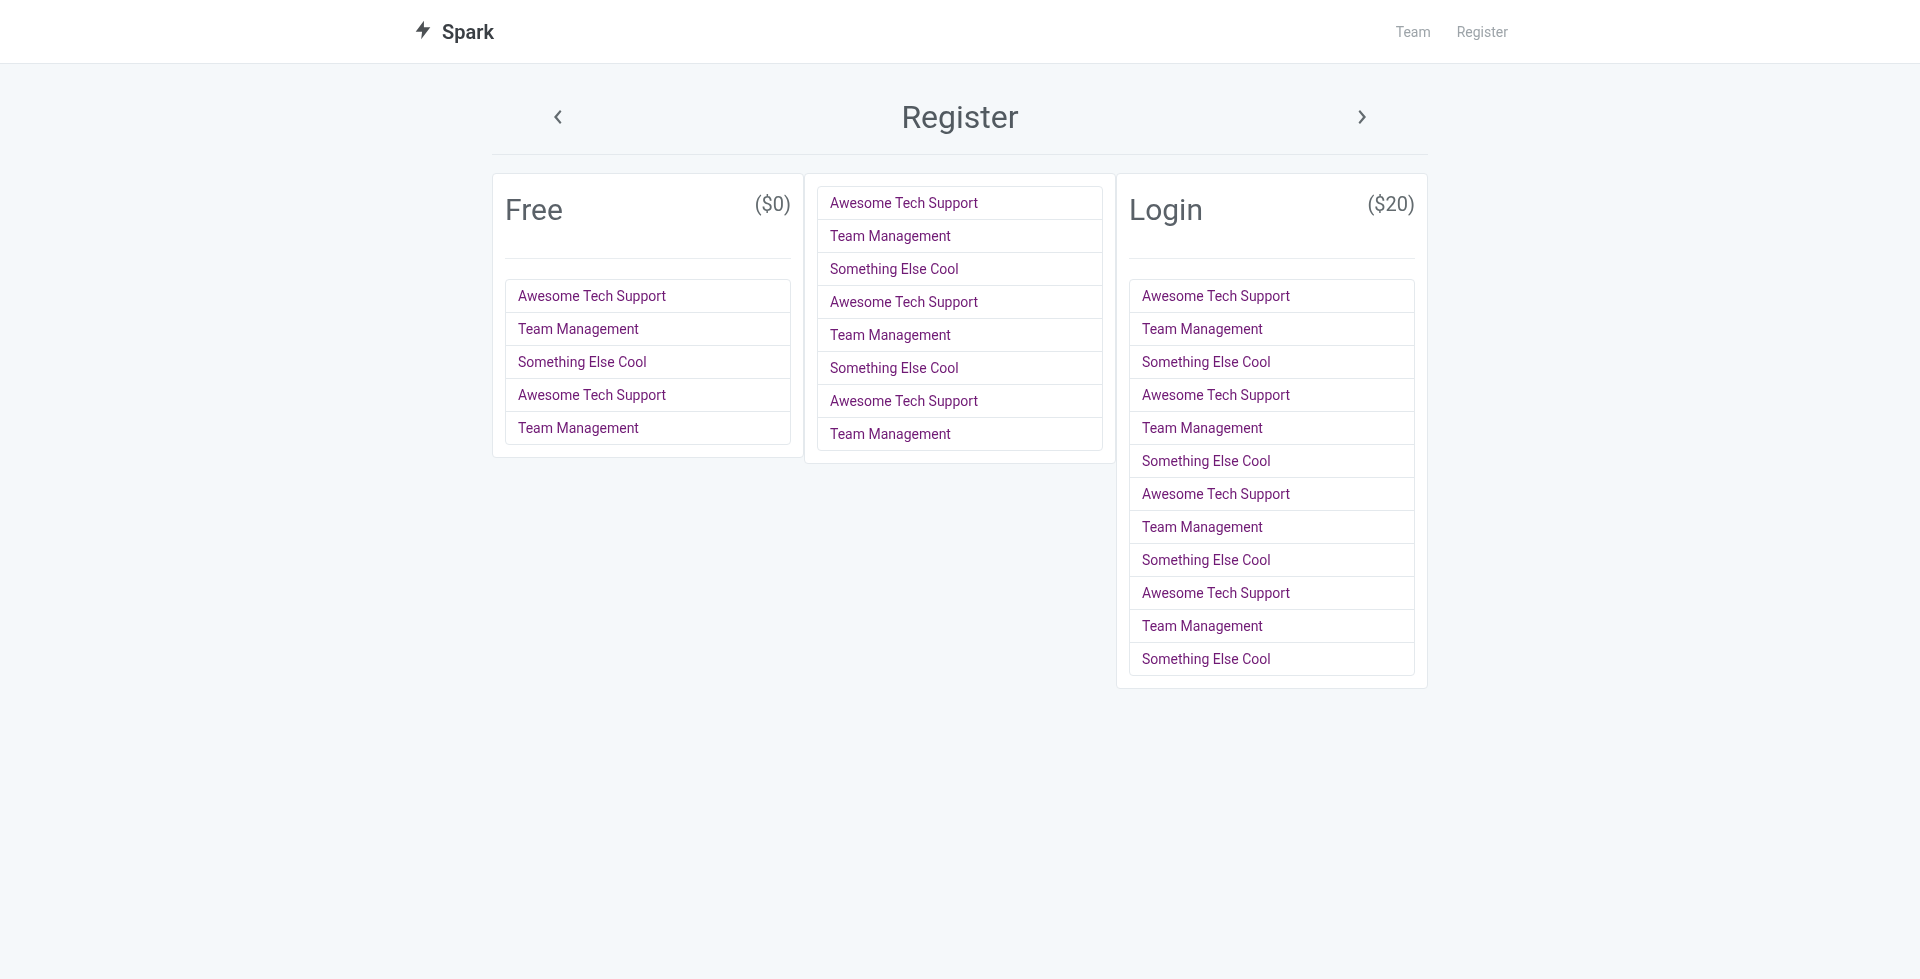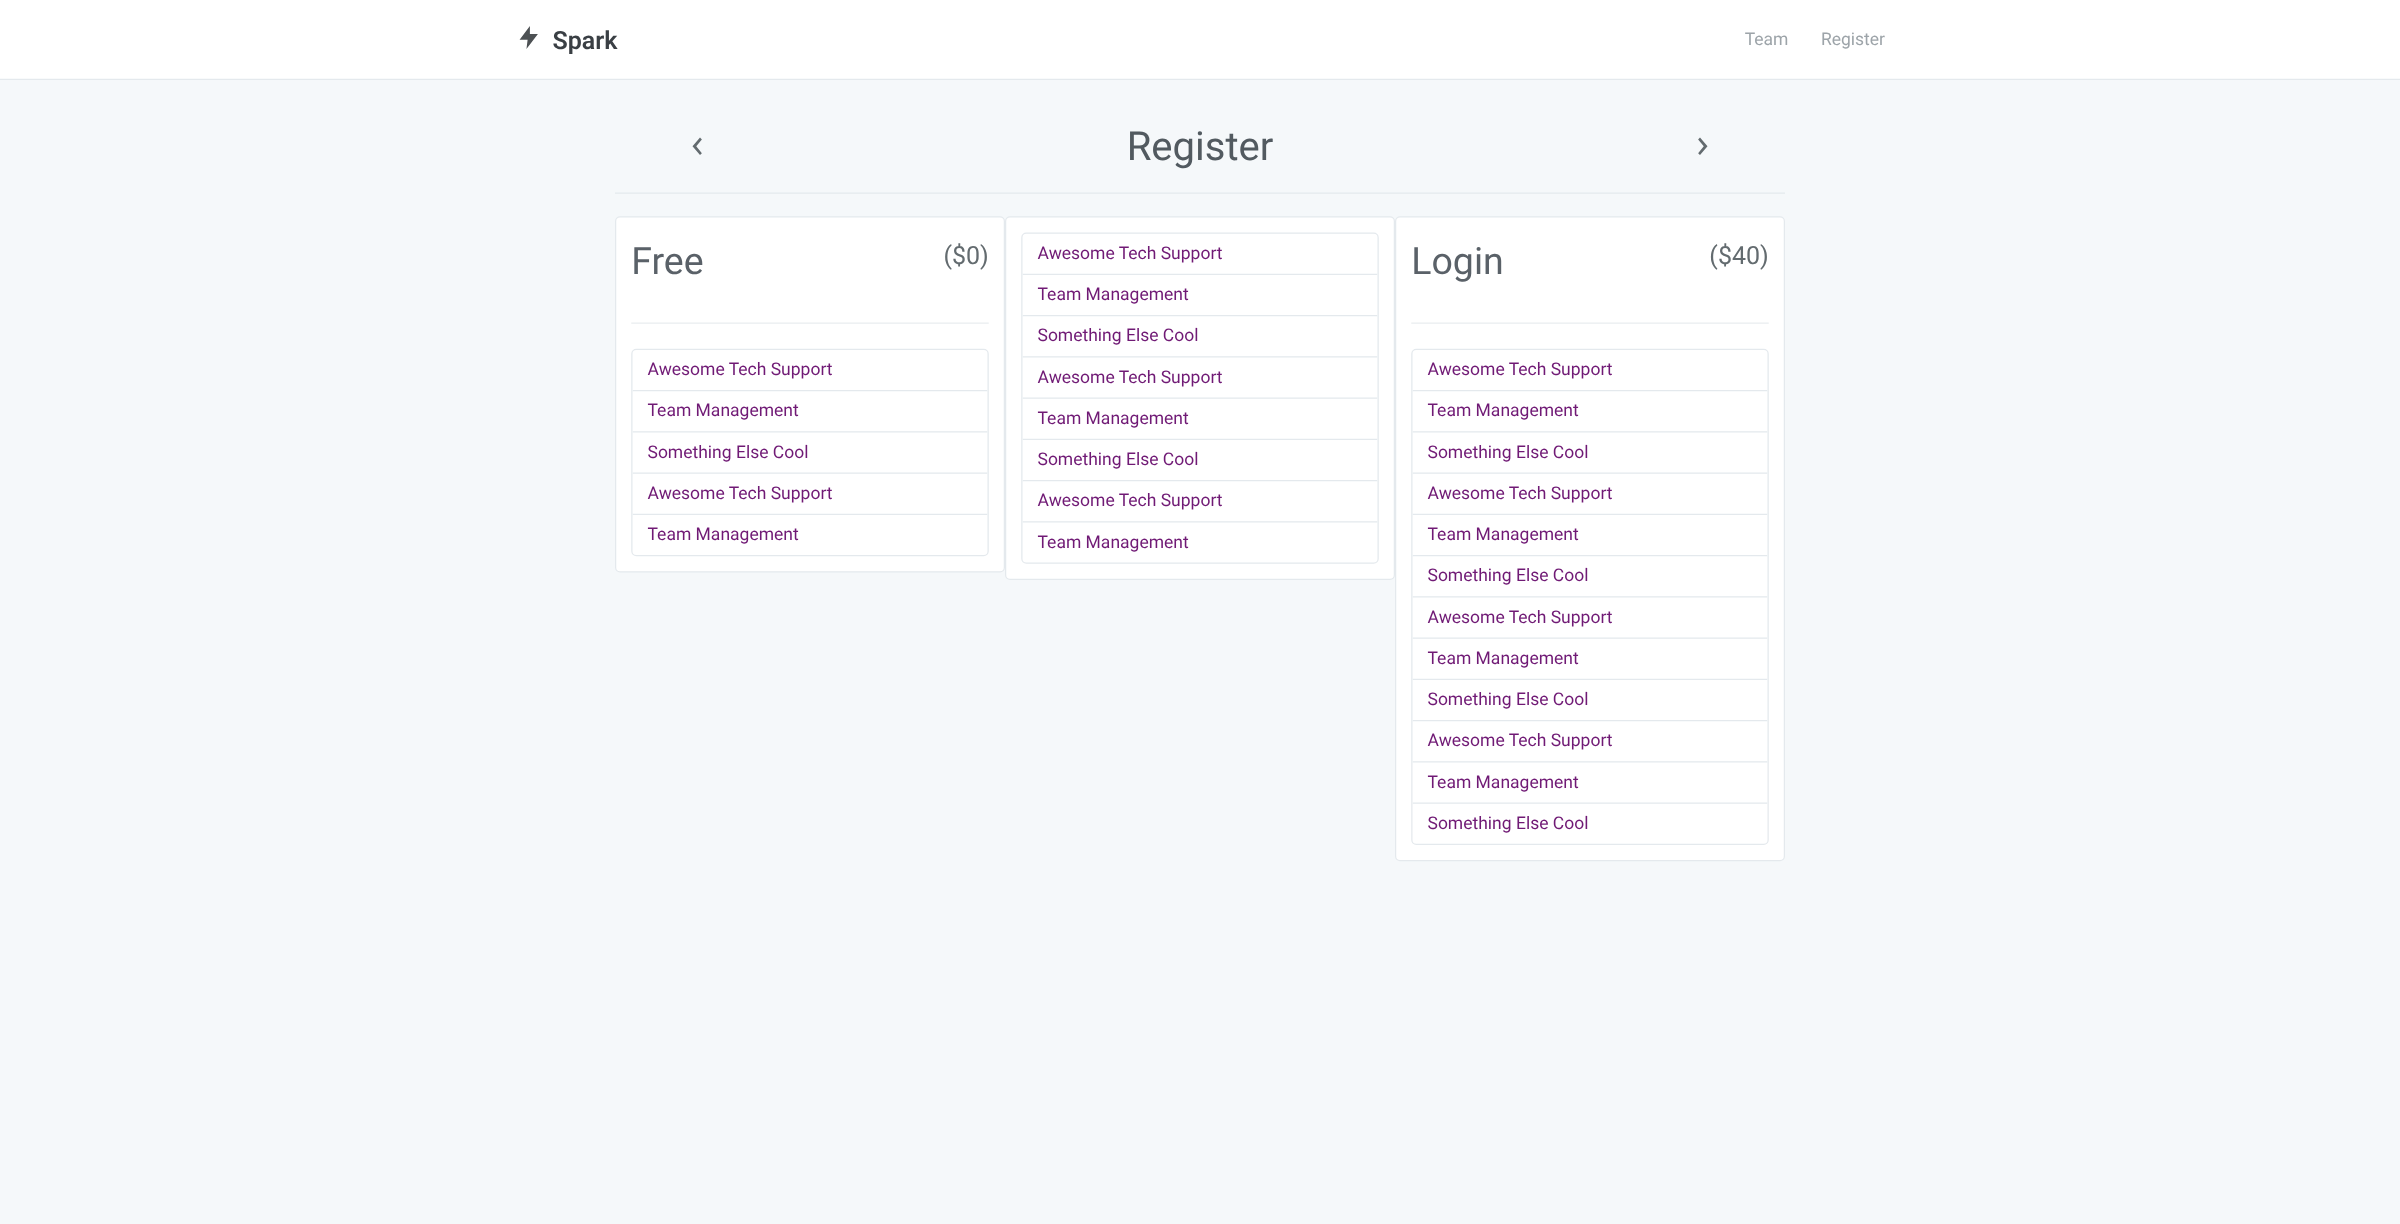--- a/index.html
+++ b/index.html
@@ -207,21 +207,21 @@
         <div class="feature-item">Team Management</div>
         <div class="feature-item">Something Else Cool</div>
         <div class="feature-item">Awesome Tech Support</div>
         <div class="feature-item">Team Management</div>
       </div>
     </div>
 
     <div class="plan-card">
       <div class="plan-header">
         <span class="plan-name">Login</span>
-        <span class="plan-price">($40)</span>
+        <span class="plan-price">($20)</span>
       </div>
       <div class="features">
         <div class="feature-item">Awesome Tech Support</div>
         <div class="feature-item">Team Management</div>
         <div class="feature-item">Something Else Cool</div>
         <div class="feature-item">Awesome Tech Support</div>
         <div class="feature-item">Team Management</div>
         <div class="feature-item">Something Else Cool</div>
         <div class="feature-item">Awesome Tech Support</div>
         <div class="feature-item">Team Management</div>

